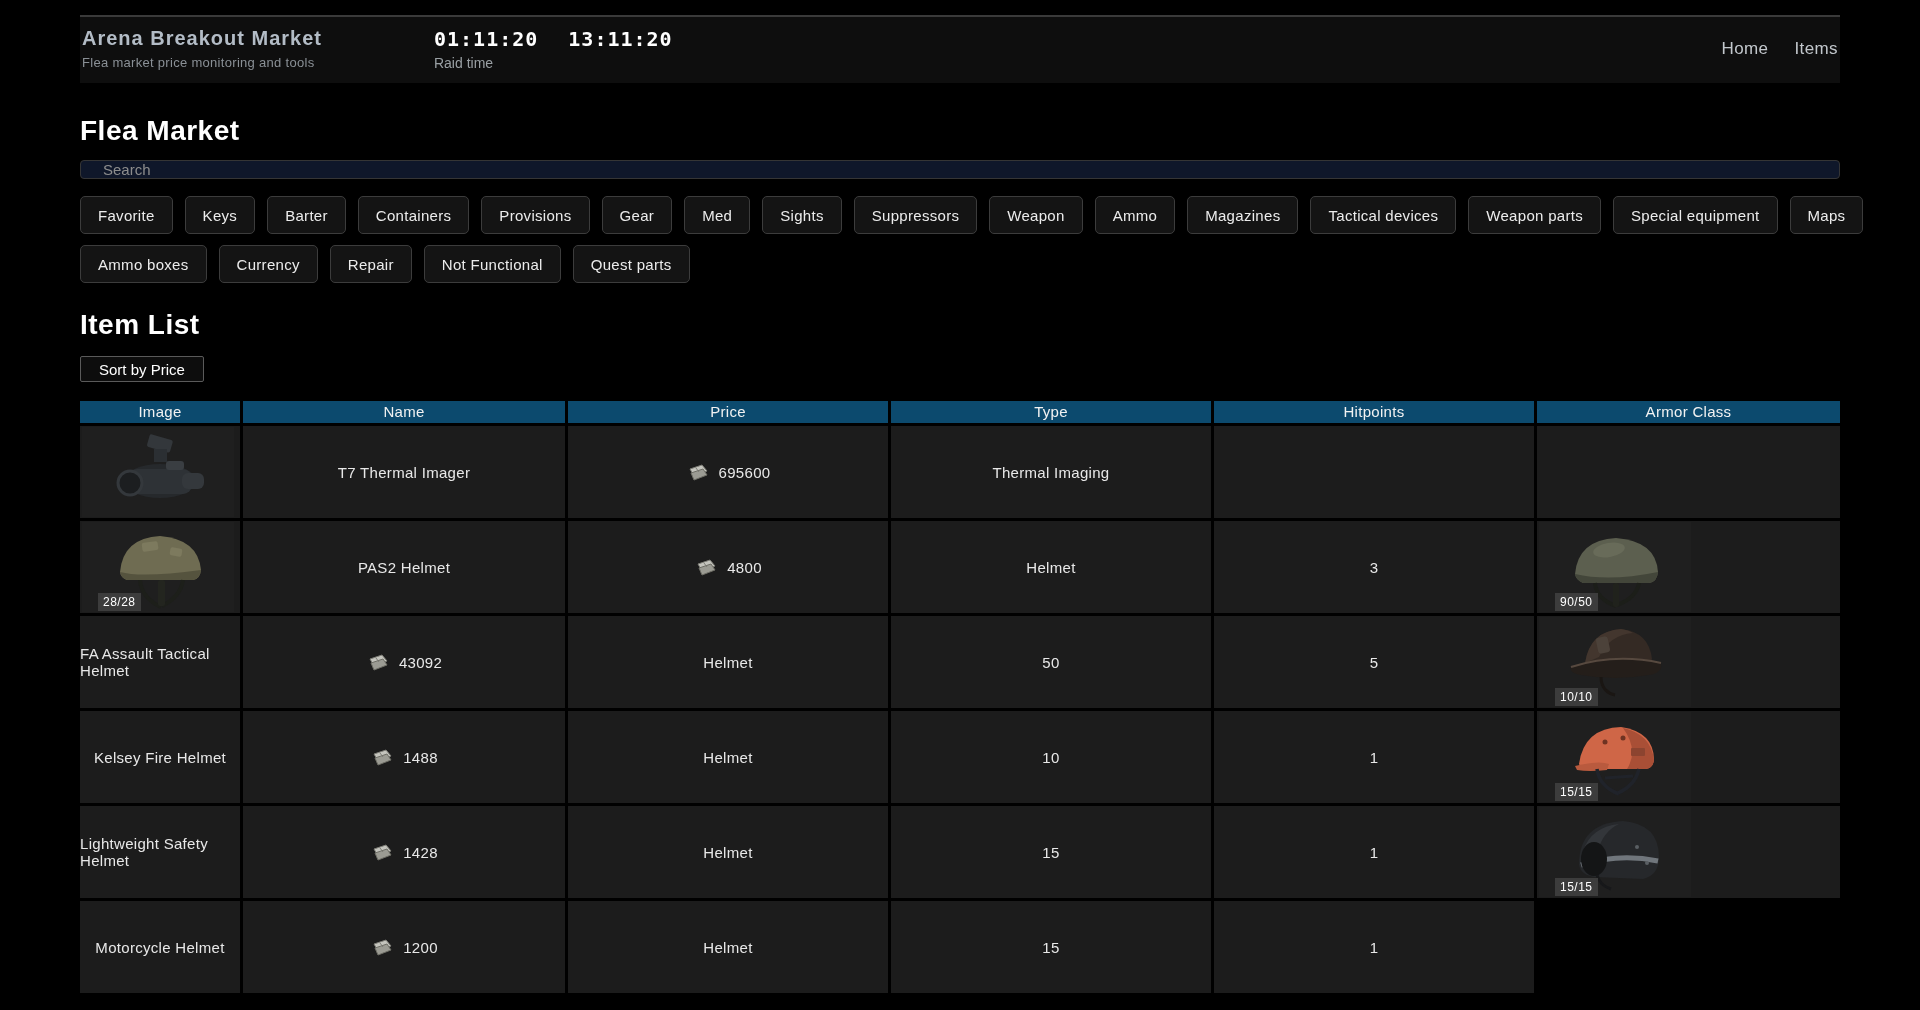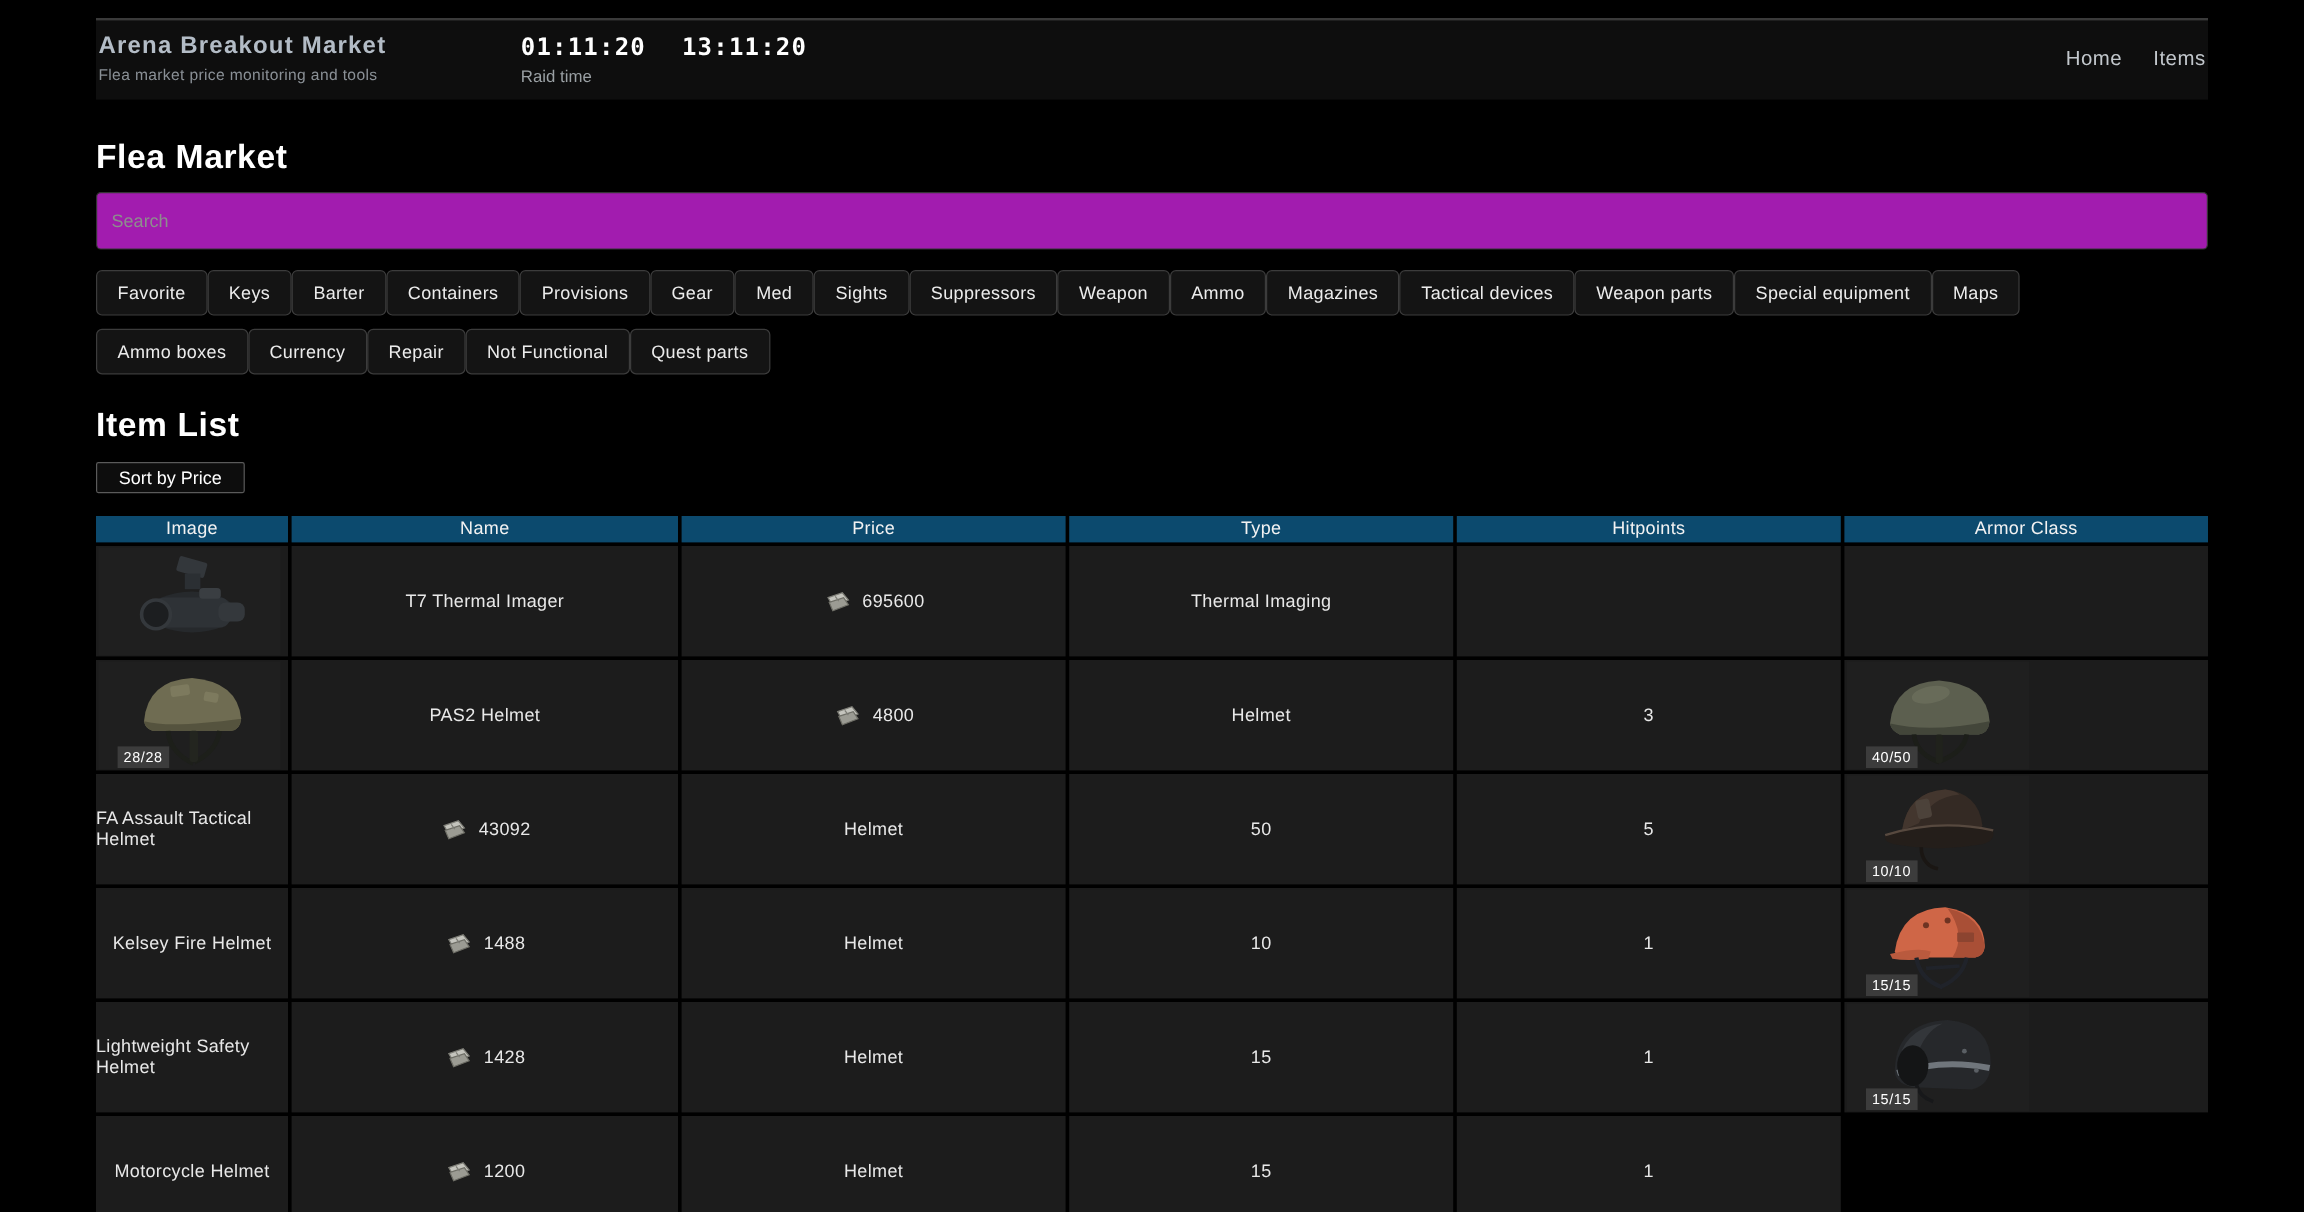--- a/index.html
+++ b/index.html
@@ -39,30 +39,30 @@
   
   h1.page-heading, h2.page-heading {
     font-size:28px; font-weight:bold; color:#fff; letter-spacing:.5px;
   }
   .heading-flea { margin-top:32px; }
   .heading-items { margin-top:26px; }
 
   
   .search-wrap { margin-top:13px; }
   .search-input {
-    width:100%; height:48px;
-    background:#a21caf; border:1px solid #353535; border-radius:4px;
-    color:#dcdcdc; font-size:15px; padding:0 12px;
+    width:100%; height:19px;
+    background:#0f172a; border:1px solid #353535; border-radius:4px;
+    color:#dcdcdc; font-size:15px; padding:0 22px;
     font-family:inherit; outline:none;
   }
   .search-input::placeholder { color:#8d8d8d; }
 
   
   .filters { margin-top:17px; }
-  .filter-row { display:flex; gap:0; margin-bottom:11px; }
+  .filter-row { display:flex; gap:12px; margin-bottom:11px; }
   .filter-btn {
     height:38px; padding:0 17px;
     background:#141414; border:1px solid #3c3c3c; border-radius:5px;
     color:#ececec; font-size:15px; letter-spacing:.3px;
     font-family:inherit; cursor:pointer; white-space:nowrap;
   }
 
   
   .sort-btn {
     margin-top:15px;
@@ -233,21 +233,21 @@
     <div class="td cell-image">
       <div class="thumb">
         <svg viewBox="0 0 152 90">
           <path d="M36,52 Q39,18 77,16 Q117,19 119,50 Q118,60 110,61 L44,61 Q37,58 36,52 Z" fill="#5c5f4f"></path>
           <path d="M36,52 Q70,60 119,50 Q118,60 110,61 L44,61 Q37,58 36,52 Z" fill="#43463a"></path>
           <ellipse cx="70" cy="28" rx="16" ry="7" fill="#686b59" transform="rotate(-10 70 28)"></ellipse>
           <path d="M56,61 C57,74 68,81 77,84" stroke="#1c1e19" stroke-width="4" fill="none"></path>
           <path d="M100,61 C98,73 89,79 78,83" stroke="#1c1e19" stroke-width="4" fill="none"></path>
           <rect x="74" y="61" width="6" height="24" rx="2" fill="#20221c"></rect>
         </svg>
-        <span class="durability-badge">40/50</span>
+        <span class="durability-badge">90/50</span>
       </div>
     </div>
     <div class="td">FA Assault Tactical Helmet</div>
     <div class="td price-cell">
       <svg class="money-icon" viewBox="0 0 24 19">
         <path d="M4,6 L16,2 L21,8 L8,13 Z" fill="#c4c4bd" stroke="#7c7c75" stroke-width="1"></path>
         <path d="M5,10 L17,6 L21,12 L8,17 Z" fill="#9b9b93" stroke="#6e6e66" stroke-width="1"></path>
         <path d="M10,5 L13,9" stroke="#7c7c75" stroke-width="1"></path>
       </svg>
       <span>43092</span>

